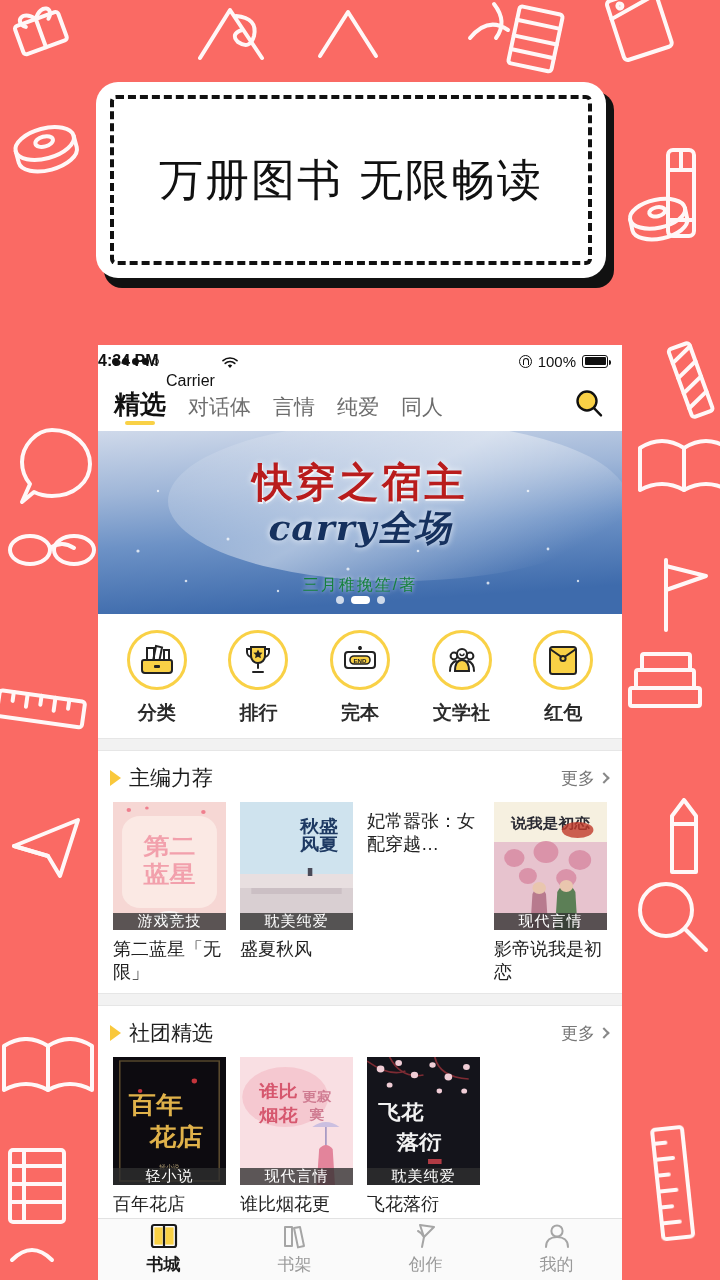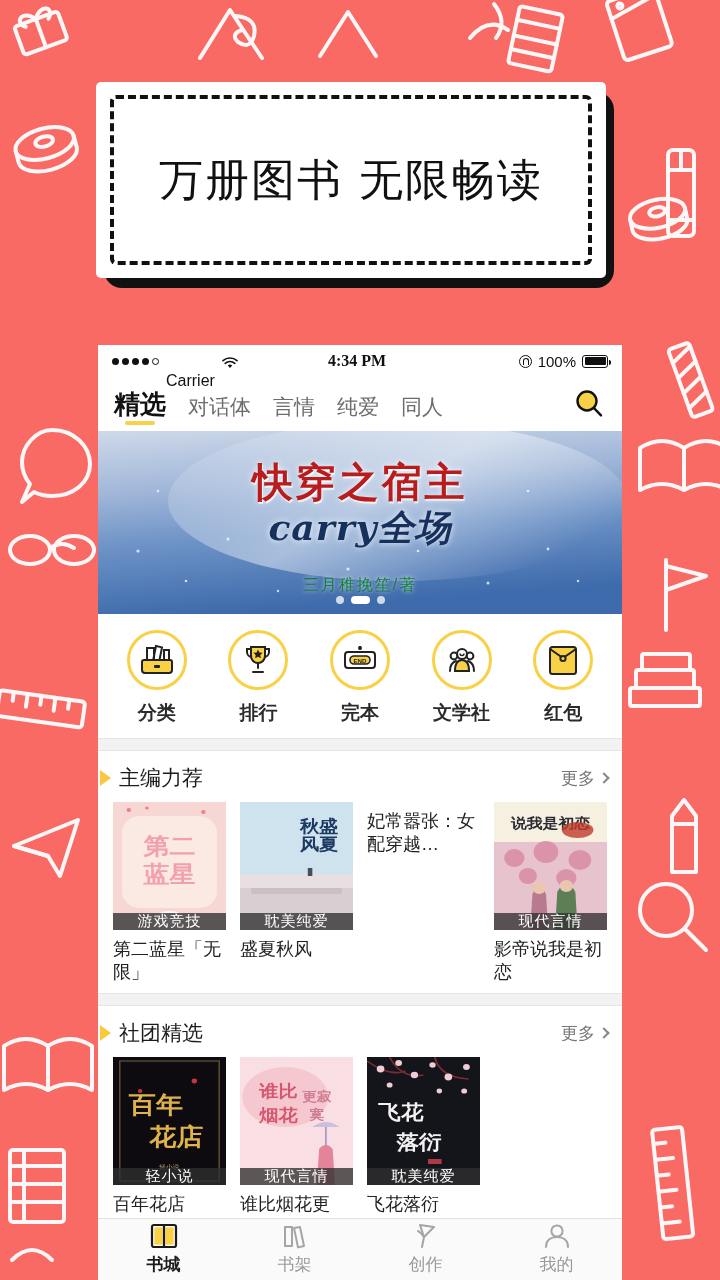--- a/index.html
+++ b/index.html
@@ -16,21 +16,21 @@
   
   .promo-wrap {
     position:absolute; left:96px; top:82px; width:522px; height:208px; z-index:2;
   }
   .promo-shadow {
     position:absolute; left:8px; top:10px; width:510px; height:196px;
     background:#111; border-radius:18px;
   }
   .promo-card {
     position:absolute; left:0; top:0; width:510px; height:196px;
-    background:#fff; border-radius:5px;
+    background:#fff; border-radius:22px;
   }
   .promo-dash {
     position:absolute; left:14px; top:13px; right:14px; bottom:13px;
     border:4px dashed #111; border-radius:6px;
   }
   .promo-text {
     position:absolute; inset:0; display:flex; align-items:center; justify-content:center;
     font-size:44px; color:#111; letter-spacing:2px; white-space:nowrap;
     font-family:"DejaVu Sans","Liberation Sans",sans-serif;
   }
@@ -46,21 +46,21 @@
     height:32px; display:flex; align-items:center; padding:0 14px;
     font-size:16px; color:#111; position:relative;
   }
   .sb-left { display:flex; align-items:center; gap:7px; }
   .sb-dots { display:flex; gap:3px; align-items:center; }
   .sb-dots i { width:7px; height:7px; border-radius:50%; background:#111; display:block; }
   .sb-dots i.hollow { background:transparent; border:1px solid #111; width:7px; height:7px; }
   .sb-carrier { font-size:16px;margin-top:40px; }
   .wifi { width:16px; height:12px; position:relative; display:inline-block; }
   .sb-center {
-    position:absolute; left:0; right:6px; text-align:center; font-size:16px; font-weight:600;font-family:Liberation Serif, serif;
+    position:absolute; left:0; right:6px; font-size:16px; font-weight:600;
   }
   .sb-right { margin-left:auto; display:flex; align-items:center; gap:6px; font-size:15px; }
   .lock { width:13px; height:13px; border:1.5px solid #111; border-radius:50%; position:relative; }
   .lock:after { content:""; position:absolute; left:3.5px; top:2px; width:4px; height:6px;
                 border:1.3px solid #111; border-bottom:none; border-radius:3px 3px 0 0; }
   .batt { width:26px; height:13px; border:1.3px solid #111; border-radius:3px; padding:1.5px; position:relative; }
   .batt i { display:block; height:100%; width:100%; background:#111; border-radius:1px; }
   .batt:after { content:""; position:absolute; right:-4px; top:4px; width:2.5px; height:5px; background:#111; border-radius:0 2px 2px 0; }
 
   
@@ -101,21 +101,21 @@
   .qi { flex:1; display:flex; flex-direction:column; align-items:center; gap:10px; }
   .qi-circle {
     width:60px; height:60px; border-radius:50%; border:3px solid #f9d146;
     display:flex; align-items:center; justify-content:center; background:#fff;
   }
   .qi-label { font-size:19px; color:#2b2b2b;font-weight:bold; }
 
   .gap { height:13px; background:#f2f2f2; border-top:1px solid #e6e6e6; border-bottom:1px solid #e6e6e6; }
 
   
-  .sec-head { display:flex; align-items:center; padding:13px 14px 10px 2px; }
+  .sec-head { display:flex; align-items:center; padding:13px 14px 10px 12px; }
   .sec-bar { width:0; height:0; border-left:11px solid #f9c83c; border-top:8px solid transparent; border-bottom:8px solid transparent; margin-right:8px; }
   .sec-title { font-size:21px; color:#1c1c1c; }
   .sec-more { margin-left:auto; font-size:17px; color:#777; display:flex; align-items:center; gap:5px; }
   .chev { width:8px; height:8px; border-right:2px solid #888; border-top:2px solid #888; transform:rotate(45deg); display:inline-block; }
 
   .books { display:flex; padding:0 8px 10px; gap:0; }
   .book { flex:1; padding:0 7px; }
   .cover { width:100%; height:128px; position:relative; overflow:hidden; background:#ddd; }
   .badge {
     position:absolute; left:0; right:0; bottom:0; height:17px;

